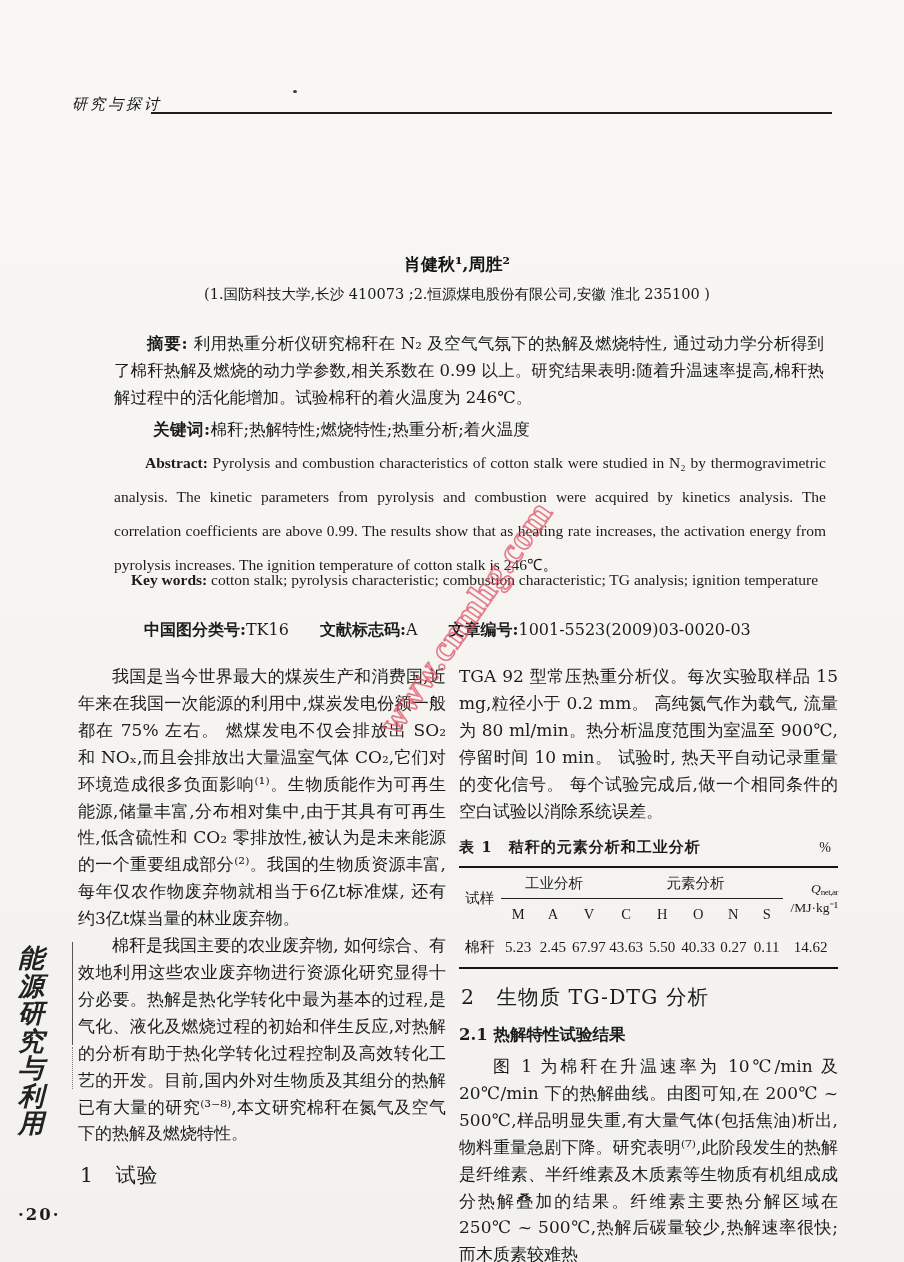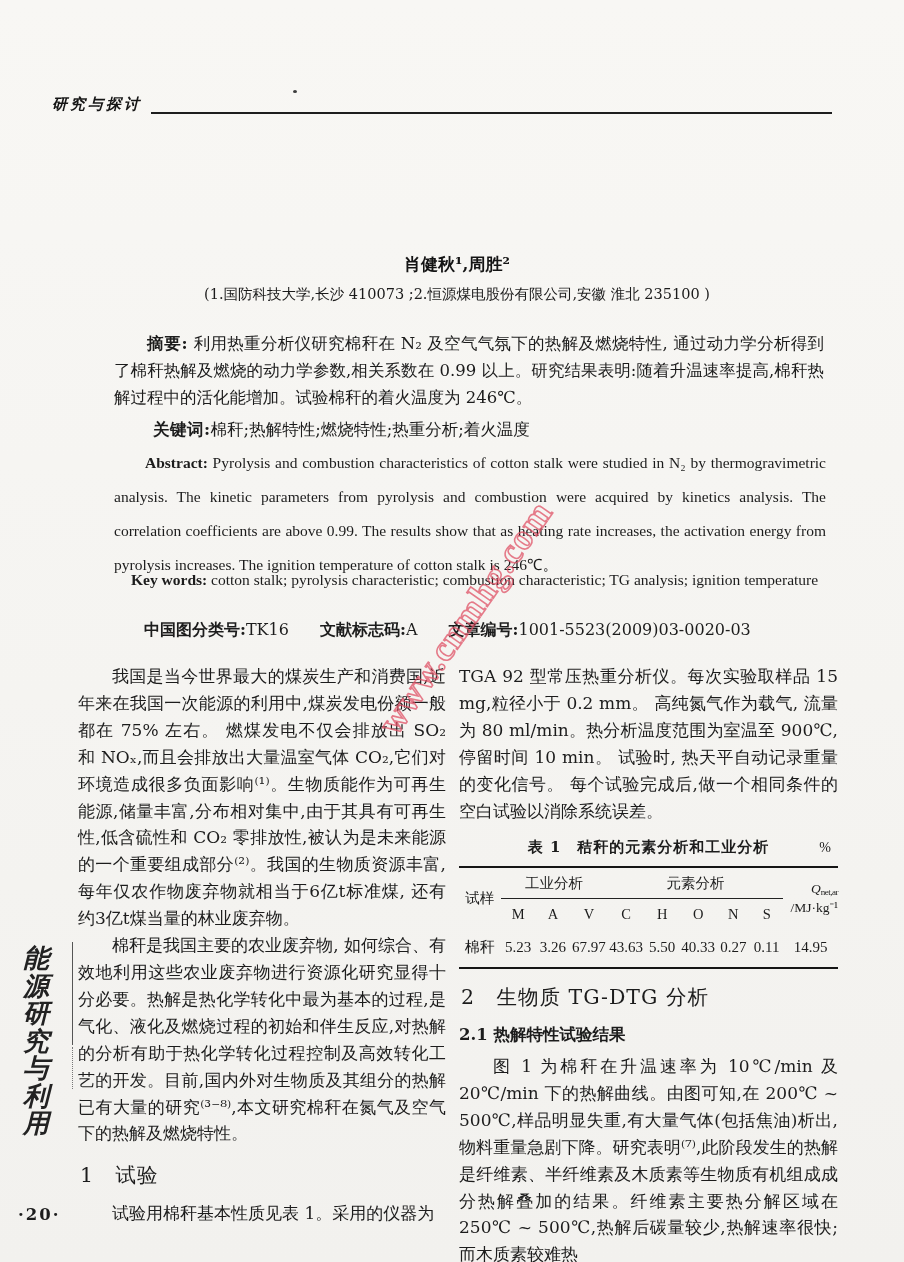--- a/index.html
+++ b/index.html
@@ -7,22 +7,22 @@
   .page {
     position:relative; width:904px; height:1262px;
     background:#f6f5f2;
     background-image: linear-gradient(180deg, #f8f7f4 0%, #f5f4f1 55%, #f2f1ee 100%);
     font-family:"DejaVu Serif", serif;
     color:#1c1c1c;
     overflow:hidden;
   }
   
   .header-label{
-    position:absolute; left:52px; top:95px;
-    font-size:15px; font-weight:bold; font-style:italic;
+    position:absolute; left:72px; top:95px;
+    font-size:15px; font-weight:normal; font-style:italic;
     letter-spacing:3px; color:#151515;
   }
   .header-rule{
     position:absolute; left:151px; top:112px; width:681px; height:2px;
     background:#1d1d1d;
   }
   .ink-speck{
     position:absolute; left:293px; top:90px; width:4px; height:3px;
     background:#3c3c3c; border-radius:50%;
   }
@@ -78,21 +78,21 @@
   .sec-heading{
     font-size:20.5px; font-weight:normal; letter-spacing:1px;
     margin:15px 0 12px 2px; line-height:26px;
   }
   .subsec-heading{
     font-size:16.5px; font-weight:bold; margin:10px 0 4px 0;
   }
   
   .table-wrap{ margin-top:10px; }
   .tbl-caption{
-    position:relative; text-align:center; font-size:15px; font-weight:bold;
+    position:relative; text-align:left; font-size:15px; font-weight:bold;
     margin-bottom:5px; letter-spacing:1px;
   }
   .tbl-caption .unit{
     position:absolute; right:6px; top:1px; font-weight:normal;
     font-family:"Liberation Serif", serif; font-size:14px;
   }
   table.an{
     width:100%; border-collapse:collapse;
     border-top:2.5px solid #151515; border-bottom:2.5px solid #151515;
     font-family:"Liberation Serif", serif;
@@ -101,21 +101,21 @@
   table.an .grp{ border-bottom:1.2px solid #222; font-family:"DejaVu Serif", serif; }
   table.an .sample-h{ font-family:"DejaVu Serif", serif; }
   table.an .qcell{ line-height:16px; font-size:13.5px;text-align:right; }
   table.an .qcell .qsub{ font-size:9px; vertical-align:-2px; letter-spacing:-0.5px; }
   table.an .datarow td{ padding:5px 0 6px 0; font-size:15px; }
   table.an .datarow .sample-c{ font-family:"DejaVu Serif", serif; }
   
   .journal-vertical{
     position:absolute; left:18px; top:945px; width:36px;
     font-size:26px; line-height:27.5px; font-style:italic; font-weight:bold;
-    color:#222; text-align:center;
+    color:#222; text-align:left;
   }
   .sidebar-rule-solid{
     position:absolute; left:72px; top:942px; width:0; height:103px;
     border-left:1.5px solid #555;
   }
   .sidebar-rule-dashed{
     position:absolute; left:72px; top:1047px; width:0; height:42px;
     border-left:1.5px dotted #777;
   }
   .page-number{
@@ -157,21 +157,20 @@
   <div class="meta-line">
     <span class="lbl">中国图分类号:</span><span class="val">TK16</span>
     <span class="lbl">文献标志码:</span><span class="val">A</span>
     <span class="lbl">文章编号:</span><span>1001-5523(2009)03-0020-03</span>
   </div>
 
   <div class="col col-left">
     <p class="indent">我国是当今世界最大的煤炭生产和消费国,近年来在我国一次能源的利用中,煤炭发电份额一般都在 75% 左右。 燃煤发电不仅会排放出 SO₂ 和 NOₓ,而且会排放出大量温室气体 CO₂,它们对环境造成很多负面影响⁽¹⁾。生物质能作为可再生能源,储量丰富,分布相对集中,由于其具有可再生性,低含硫性和 CO₂ 零排放性,被认为是未来能源的一个重要组成部分⁽²⁾。我国的生物质资源丰富,每年仅农作物废弃物就相当于6亿t标准煤, 还有约3亿t煤当量的林业废弃物。</p>
     <p class="indent">棉秆是我国主要的农业废弃物, 如何综合、有效地利用这些农业废弃物进行资源化研究显得十分必要。热解是热化学转化中最为基本的过程,是气化、液化及燃烧过程的初始和伴生反应,对热解的分析有助于热化学转化过程控制及高效转化工艺的开发。目前,国内外对生物质及其组分的热解已有大量的研究⁽³⁻⁸⁾,本文研究棉秆在氮气及空气下的热解及燃烧特性。</p>
     <h2 class="sec-heading">1　试验</h2>
-    <p class="indent">试验用棉秆基本性质见表 1。采用的仪器为</p>
   </div>
 
   <div class="col col-right">
     <p>TGA 92 型常压热重分析仪。每次实验取样品 15 mg,粒径小于 0.2 mm。 高纯氮气作为载气, 流量为 80 ml/min。热分析温度范围为室温至 900℃,停留时间 10 min。 试验时, 热天平自动记录重量的变化信号。 每个试验完成后,做一个相同条件的空白试验以消除系统误差。</p>
 
     <div class="table-wrap">
       <div class="tbl-caption">
         <span>表 1　秸秆的元素分析和工业分析</span>
         <span class="unit">%</span>
       </div>
@@ -204,28 +203,28 @@
           <td>V</td>
           <td>C</td>
           <td>H</td>
           <td>O</td>
           <td>N</td>
           <td>S</td>
         </tr>
         <tr class="datarow">
           <td class="sample-c">棉秆</td>
           <td>5.23</td>
-          <td>3.26</td>
+          <td>2.45</td>
           <td>67.97</td>
           <td>43.63</td>
           <td>5.50</td>
           <td>40.33</td>
           <td>0.27</td>
           <td>0.11</td>
-          <td>14.95</td>
+          <td>14.62</td>
         </tr>
       </tbody>
         </table>
     </div>
 
     <h2 class="sec-heading">2　生物质 TG-DTG 分析</h2>
     <h3 class="subsec-heading">2.1  热解特性试验结果</h3>
     <p class="indent">图 1 为棉秆在升温速率为 10℃/min 及 20℃/min 下的热解曲线。由图可知,在 200℃ ~ 500℃,样品明显失重,有大量气体(包括焦油)析出,物料重量急剧下降。研究表明⁽⁷⁾,此阶段发生的热解是纤维素、半纤维素及木质素等生物质有机组成成分热解叠加的结果。纤维素主要热分解区域在 250℃ ~ 500℃,热解后碳量较少,热解速率很快;而木质素较难热</p>
   </div>
 

